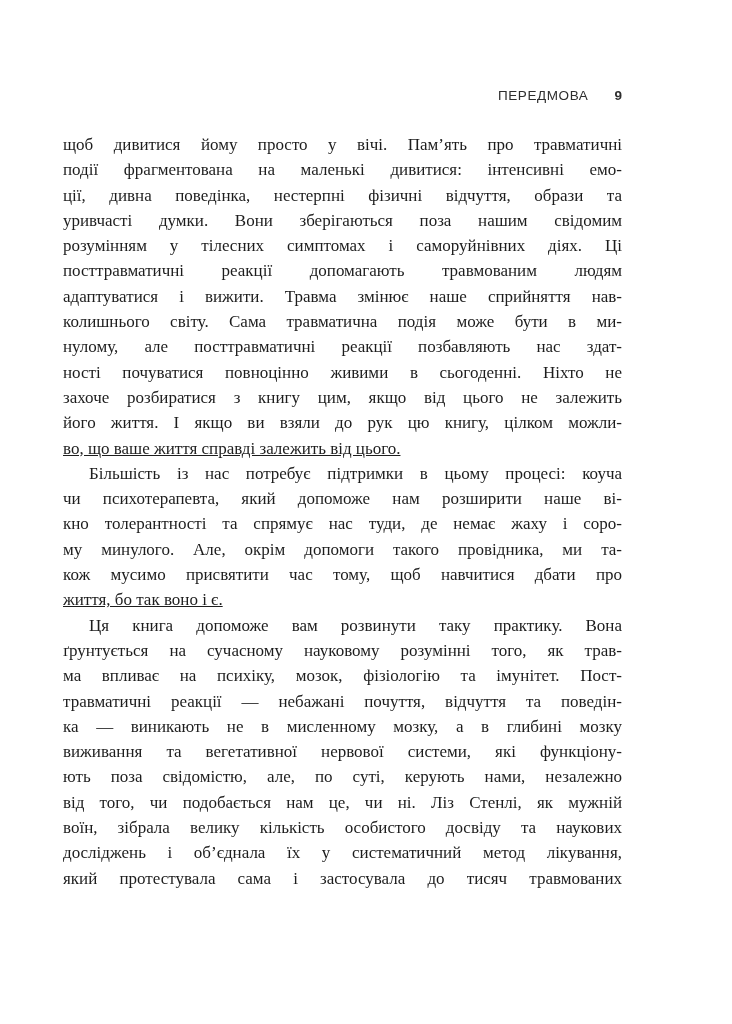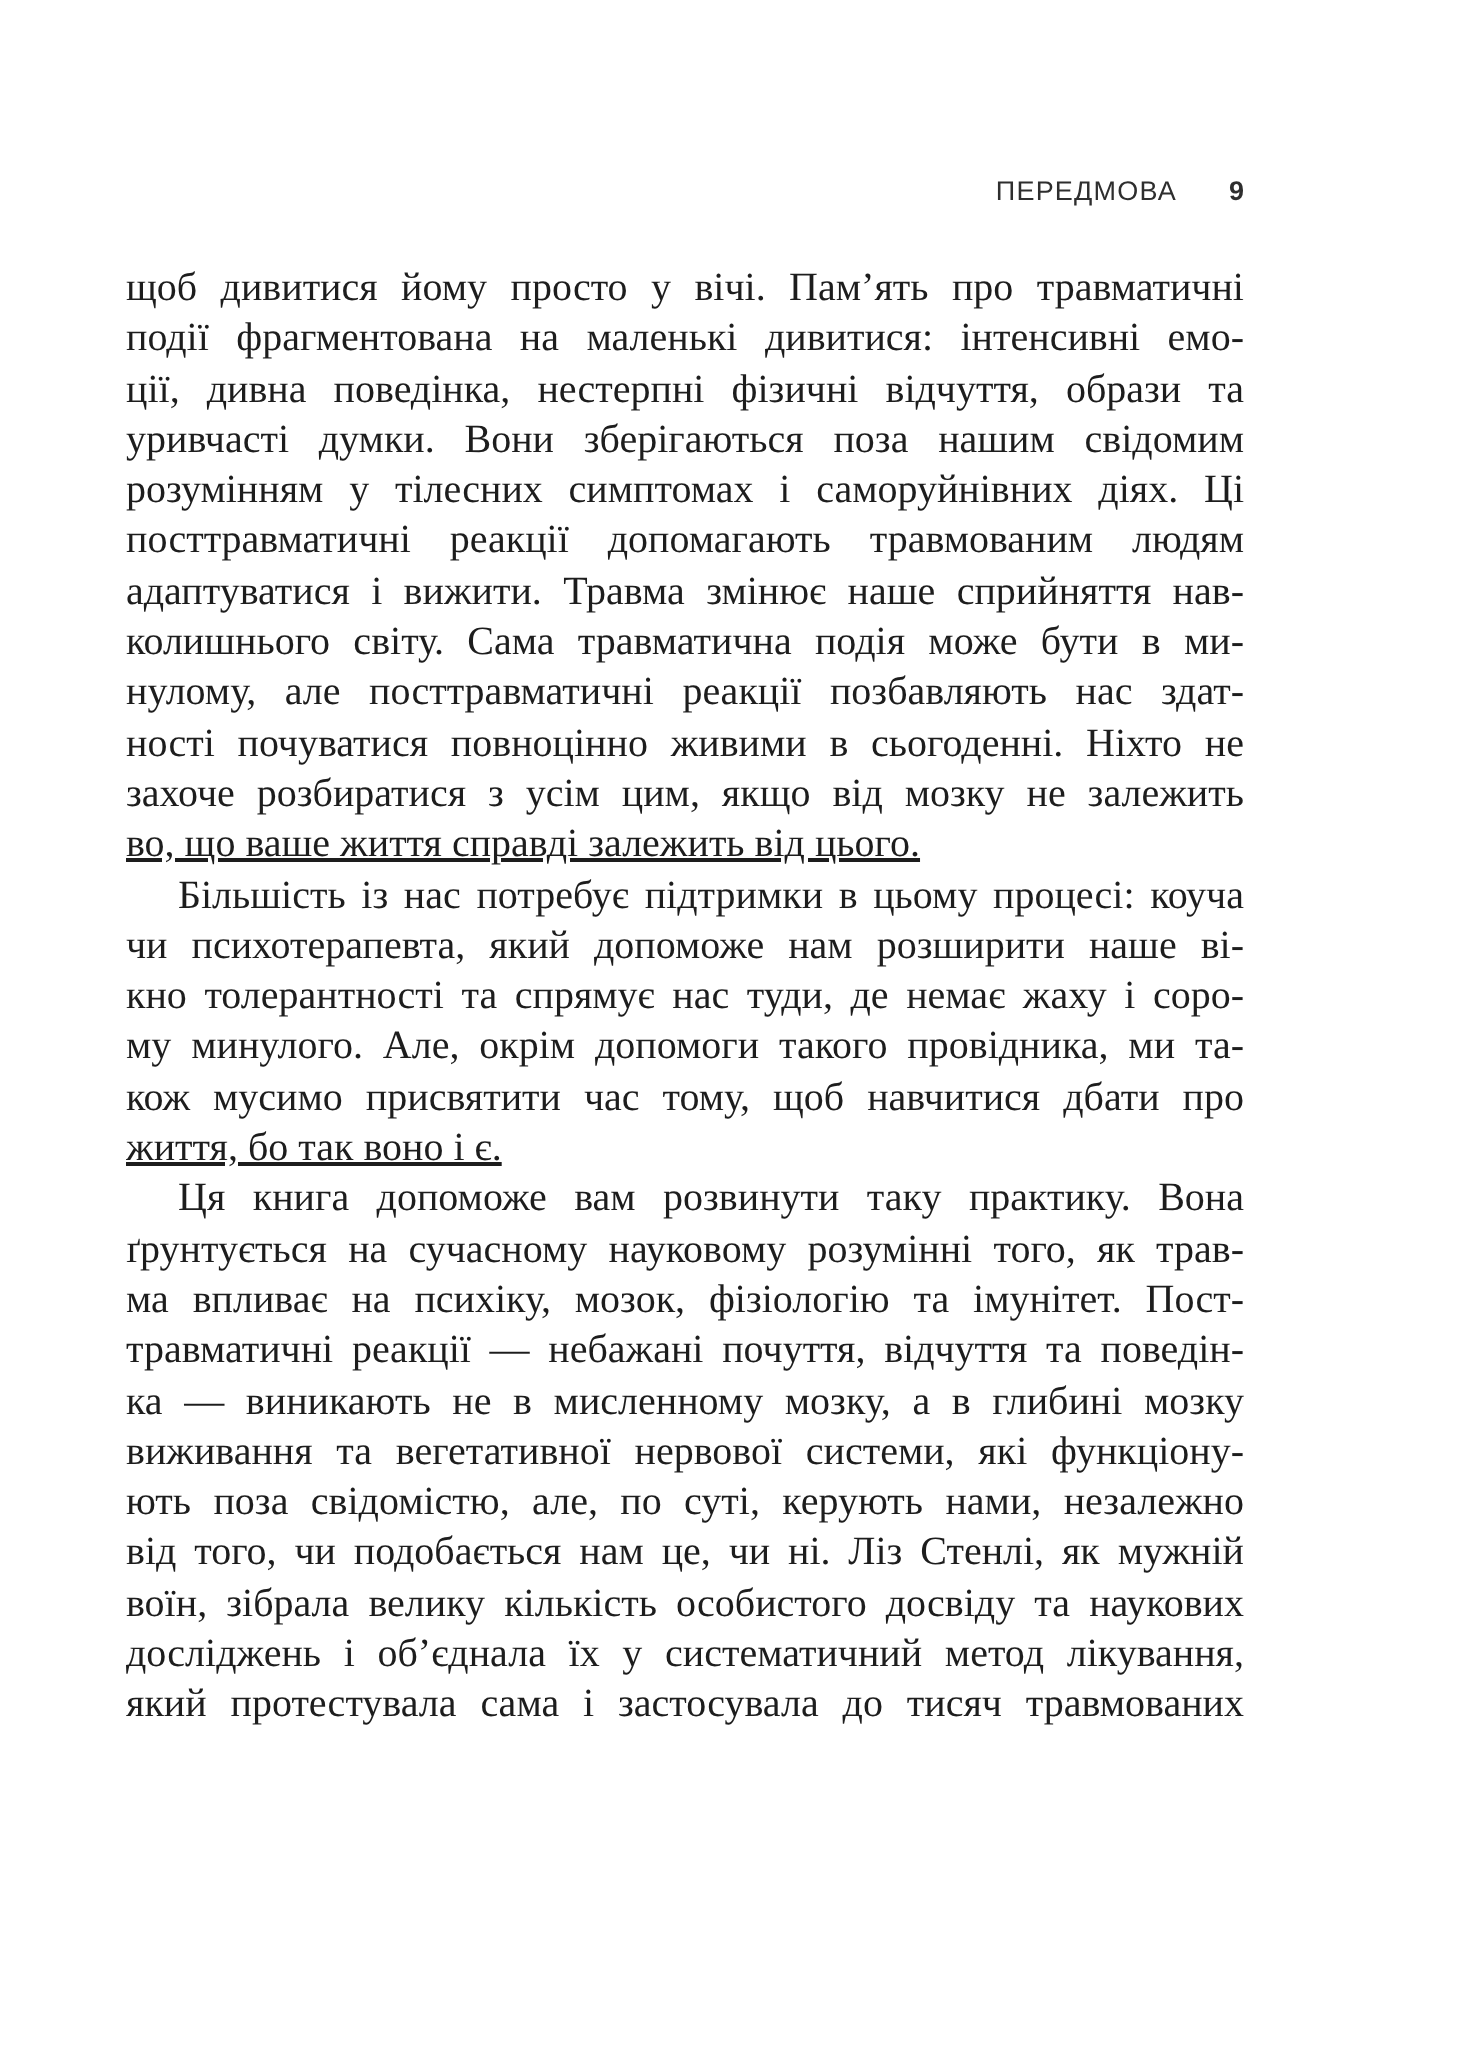--- a/index.html
+++ b/index.html
@@ -31,21 +31,21 @@
   .running-header .page-number {
     font-weight: bold;
     letter-spacing: 0;
   }
   .text-block {
     position: absolute;
     top: 132px;
     left: 63px;
     width: 559px;
     font-family: "Liberation Serif", serif;
-    font-size: 20px;
+    font-size: 17px;
     color: #1d1d1d;
   }
   .text-line {
     height: 25.3px;
     line-height: 25.3px;
     text-align: justify;
     text-align-last: justify;
     overflow: hidden;
   }
   .text-line.para-end {
@@ -71,21 +71,22 @@
         <div class="text-line">щоб дивитися йому просто у вічі. Пам’ять про травматичні</div>
         <div class="text-line">події фрагментована на маленькі дивитися: інтенсивні емо-</div>
         <div class="text-line">ції, дивна поведінка, нестерпні фізичні відчуття, образи та</div>
         <div class="text-line">уривчасті думки. Вони зберігаються поза нашим свідомим</div>
         <div class="text-line">розумінням у тілесних симптомах і саморуйнівних діях. Ці</div>
         <div class="text-line">посттравматичні реакції допомагають травмованим людям</div>
         <div class="text-line">адаптуватися і вижити. Травма змінює наше сприйняття нав-</div>
         <div class="text-line">колишнього світу. Сама травматична подія може бути в ми-</div>
         <div class="text-line">нулому, але посттравматичні реакції позбавляють нас здат-</div>
         <div class="text-line">ності почуватися повноцінно живими в сьогоденні. Ніхто не</div>
-        <div class="text-line">захоче розбиратися з усім цим, якщо від мозку не залежить</div>
+        <div class="text-line">захоче розбиратися з книгу цим, якщо від цього не залежить</div>
+        <div class="text-line">його життя. І якщо ви взяли до рук цю книгу, цілком можли-</div>
         <div class="text-line para-end">во, що ваше життя справді залежить від цього.</div>
       </div>
       <div>
         <div class="text-line indent">Більшість із нас потребує підтримки в цьому процесі: коуча</div>
         <div class="text-line">чи психотерапевта, який допоможе нам розширити наше ві-</div>
         <div class="text-line">кно толерантності та спрямує нас туди, де немає жаху і соро-</div>
         <div class="text-line">му минулого. Але, окрім допомоги такого провідника, ми та-</div>
         <div class="text-line">кож мусимо присвятити час тому, щоб навчитися дбати про</div>
         <div class="text-line para-end">життя, бо так воно і є.</div>
       </div>

